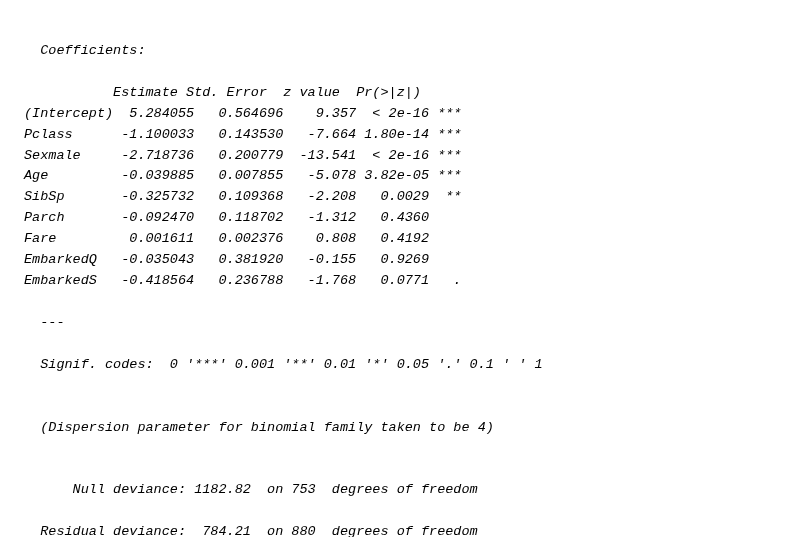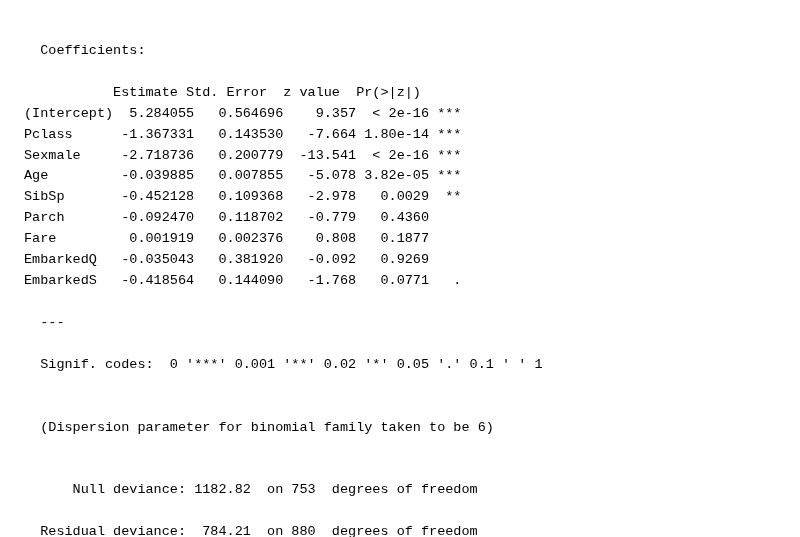--- a/index.html
+++ b/index.html
@@ -1,18 +1,19 @@
 <!DOCTYPE html>
 <html><head>
   <meta charset="utf-8">
   <style>
     * {
       margin: 0;
       padding: 0;
       box-sizing: border-box;
+      font-style: italic;
     }
     body {
       width: 800px;
       height: 537px;
       background-color: #ffffff;
       font-family: 'Courier New', Courier, monospace;
       font-size: 13.5px;
       color: #000000;
       padding: 20px 24px;
       overflow: hidden;
@@ -27,42 +28,42 @@
 
 <div class="output-block">
   <span>Coefficients:</span>
 </div>
 
 <div class="output-block">
 <span>           Estimate Std. Error  z value  Pr(&gt;|z|)    </span>
 </div>
 
 <div id="rows-container" class="output-block"><span>(Intercept)  5.284055   0.564696    9.357  &lt; 2e-16 ***</span>
-<span>Pclass      -1.367331   0.143530   -7.664 1.80e-14 ***</span>
+<span>Pclass      -1.100033   0.143530   -7.664 1.80e-14 ***</span>
 <span>Sexmale     -2.718736   0.200779  -13.541  &lt; 2e-16 ***</span>
 <span>Age         -0.039885   0.007855   -5.078 3.82e-05 ***</span>
-<span>SibSp       -0.452128   0.109368   -2.978   0.0029  **</span>
-<span>Parch       -0.092470   0.118702   -0.779   0.4360    </span>
-<span>Fare         0.001919   0.002376    0.808   0.1877    </span>
-<span>EmbarkedQ   -0.035043   0.381920   -0.092   0.9269    </span>
-<span>EmbarkedS   -0.418564   0.144090   -1.768   0.0771   .</span>
+<span>SibSp       -0.325732   0.109368   -2.208   0.0029  **</span>
+<span>Parch       -0.092470   0.118702   -1.312   0.4360    </span>
+<span>Fare         0.001611   0.002376    0.808   0.4192    </span>
+<span>EmbarkedQ   -0.035043   0.381920   -0.155   0.9269    </span>
+<span>EmbarkedS   -0.418564   0.236788   -1.768   0.0771   .</span>
 </div>
 
 <div class="output-block">
   <span>---</span>
 </div>
 
 <div class="output-block">
-  <span>Signif. codes:  0 '***' 0.001 '**' 0.02 '*' 0.05 '.' 0.1 ' ' 1</span>
+  <span>Signif. codes:  0 '***' 0.001 '**' 0.01 '*' 0.05 '.' 0.1 ' ' 1</span>
 </div>
 
 <div class="output-block">&nbsp;</div>
 
 <div class="output-block">
-  <span>(Dispersion parameter for binomial family taken to be 6)</span>
+  <span>(Dispersion parameter for binomial family taken to be 4)</span>
 </div>
 
 <div class="output-block">&nbsp;</div>
 
 <div class="output-block">
   <span>    Null deviance: 1182.82  on 753  degrees of freedom</span>
 </div>
 <div class="output-block">
   <span>Residual deviance:  784.21  on 880  degrees of freedom</span>
 </div>

